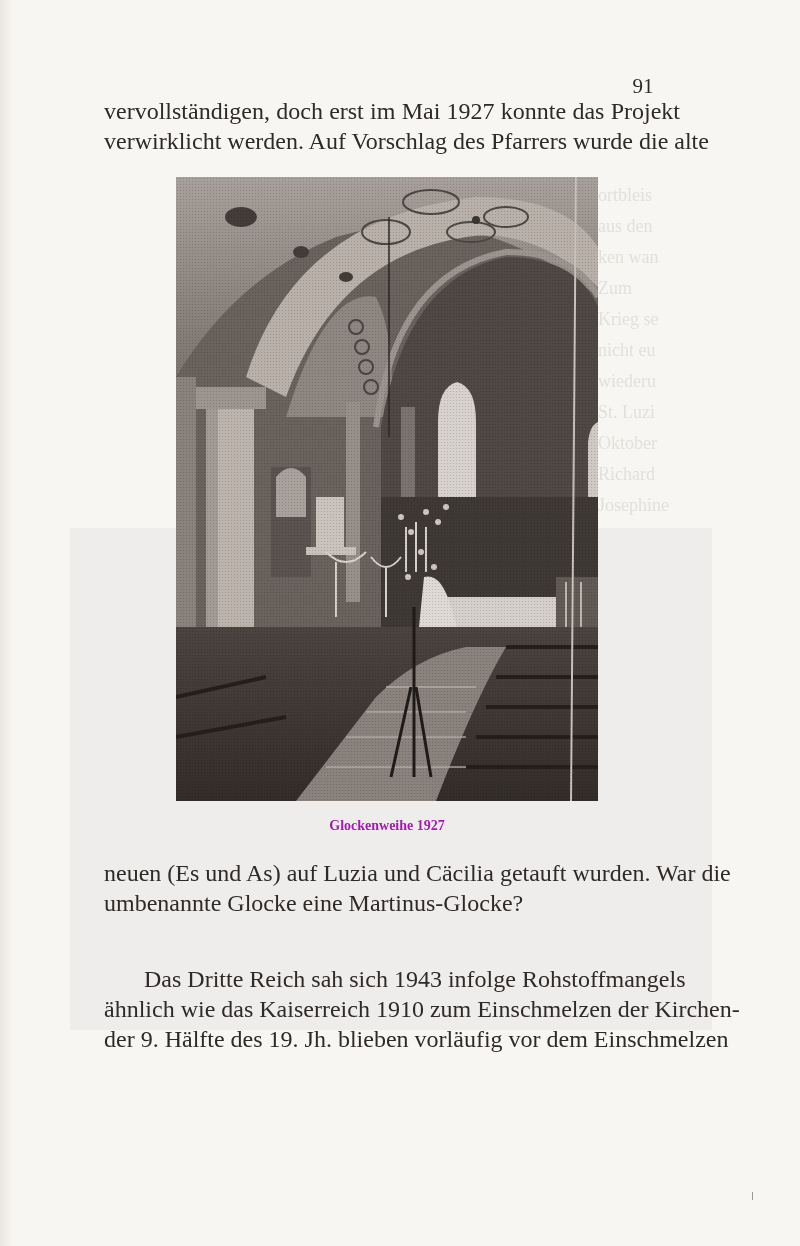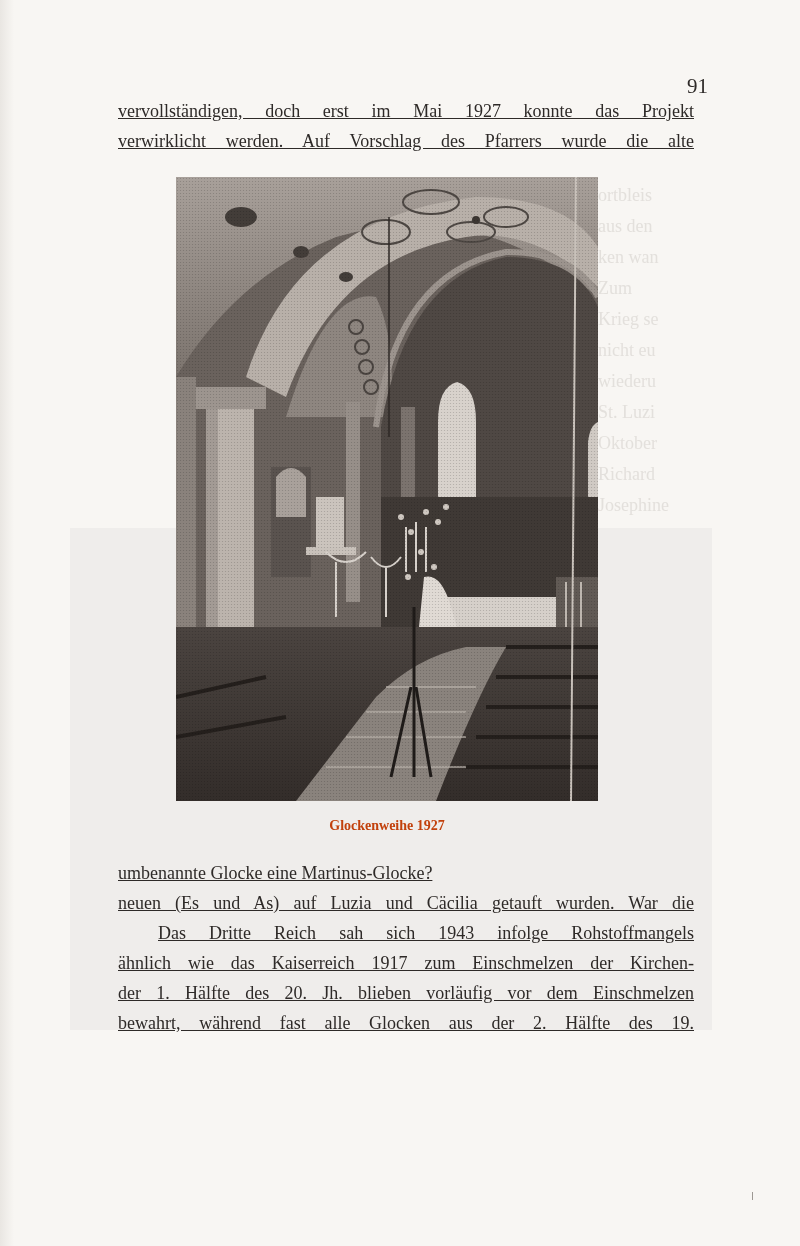--- a/index.html
+++ b/index.html
@@ -16,43 +16,43 @@
   .showthrough-box {
     position: absolute; left: 70px; top: 528px; width: 642px; height: 502px;
     background: #efedeb;
   }
   .showthrough-text {
     position: absolute; left: 598px; top: 180px; width: 120px;
     font-size: 18px; line-height: 31px; color: #e3e0dc;
   }
   .showthrough-text div { white-space: nowrap; }
   .page-number {
-    position: absolute; left: 650px; top: 74px;
-    font-size: 21px; line-height: 24px; width: 58px; text-align: right;
+    position: absolute; left: 614px; top: 74px;
+    font-size: 21px; line-height: 24px; width: 58px; text-align: center;
   }
   .para {
-    position: absolute; left: 118px; width: 576px;
-    font-size: 18px; line-height: 30px; text-decoration: underline;
+    position: absolute; left: 104px; width: 576px;
+    font-size: 24px; line-height: 30px;
   }
   .line {
     display: block; white-space: nowrap; text-align: justify;
     text-align-last: justify; height: 30px;
   }
   .line.last { text-align-last: left; }
-  .line.indent { padding-left: 40px; }
+  .line.indent { padding-left: 40px; margin-top: 46px; }
   .para-top { top: 96px; }
   .para-bottom { top: 858px; }
   .photo {
     position: absolute; left: 176px; top: 177px; width: 422px; height: 624px;
     background: #5e5652; overflow: hidden;
   }
   .photo svg { display: block; width: 422px; height: 624px; }
   .caption {
     position: absolute; left: 176px; top: 818px; width: 422px; text-align: center;
-    font-size: 14px; font-weight: bold; color: #c2410c;
+    font-size: 14px; font-weight: bold; color: #a21caf;
   }
   .speck { position: absolute; background: #9d9893; }
 </style>
 </head>
 <body>
 
 <div class="page-shade-left"></div>
 <div class="showthrough-box"></div>
 
 <div class="showthrough-text">
@@ -196,21 +196,20 @@
 
     <line x1="213" y1="40" x2="213" y2="260" stroke="#2c2724" stroke-width="1.5"></line>
 
     <rect width="422" height="624" fill="url(#halftone)"></rect>
   </svg>
 </div>
 
 <div class="caption">Glockenweihe 1927</div>
 
 <div class="para para-bottom">
+  <span class="line">neuen (Es und As) auf Luzia und Cäcilia getauft wurden. War die</span>
   <span class="line last">umbenannte Glocke eine Martinus-Glocke?</span>
-  <span class="line">neuen (Es und As) auf Luzia und Cäcilia getauft wurden. War die</span>
   <span class="line indent">Das Dritte Reich sah sich 1943 infolge Rohstoffmangels</span>
-  <span class="line">ähnlich wie das Kaiserreich 1917 zum Einschmelzen der Kirchen-</span>
-  <span class="line">der 1. Hälfte des 20. Jh. blieben vorläufig vor dem Einschmelzen</span>
-  <span class="line">bewahrt, während fast alle Glocken aus der 2. Hälfte des 19.</span>
+  <span class="line">ähnlich wie das Kaiserreich 1910 zum Einschmelzen der Kirchen-</span>
+  <span class="line">der 9. Hälfte des 19. Jh. blieben vorläufig vor dem Einschmelzen</span>
 </div>
 
 <div class="speck" style="left:752px; top:1192px; width:1px; height:8px;"></div>
 
 </body></html>

